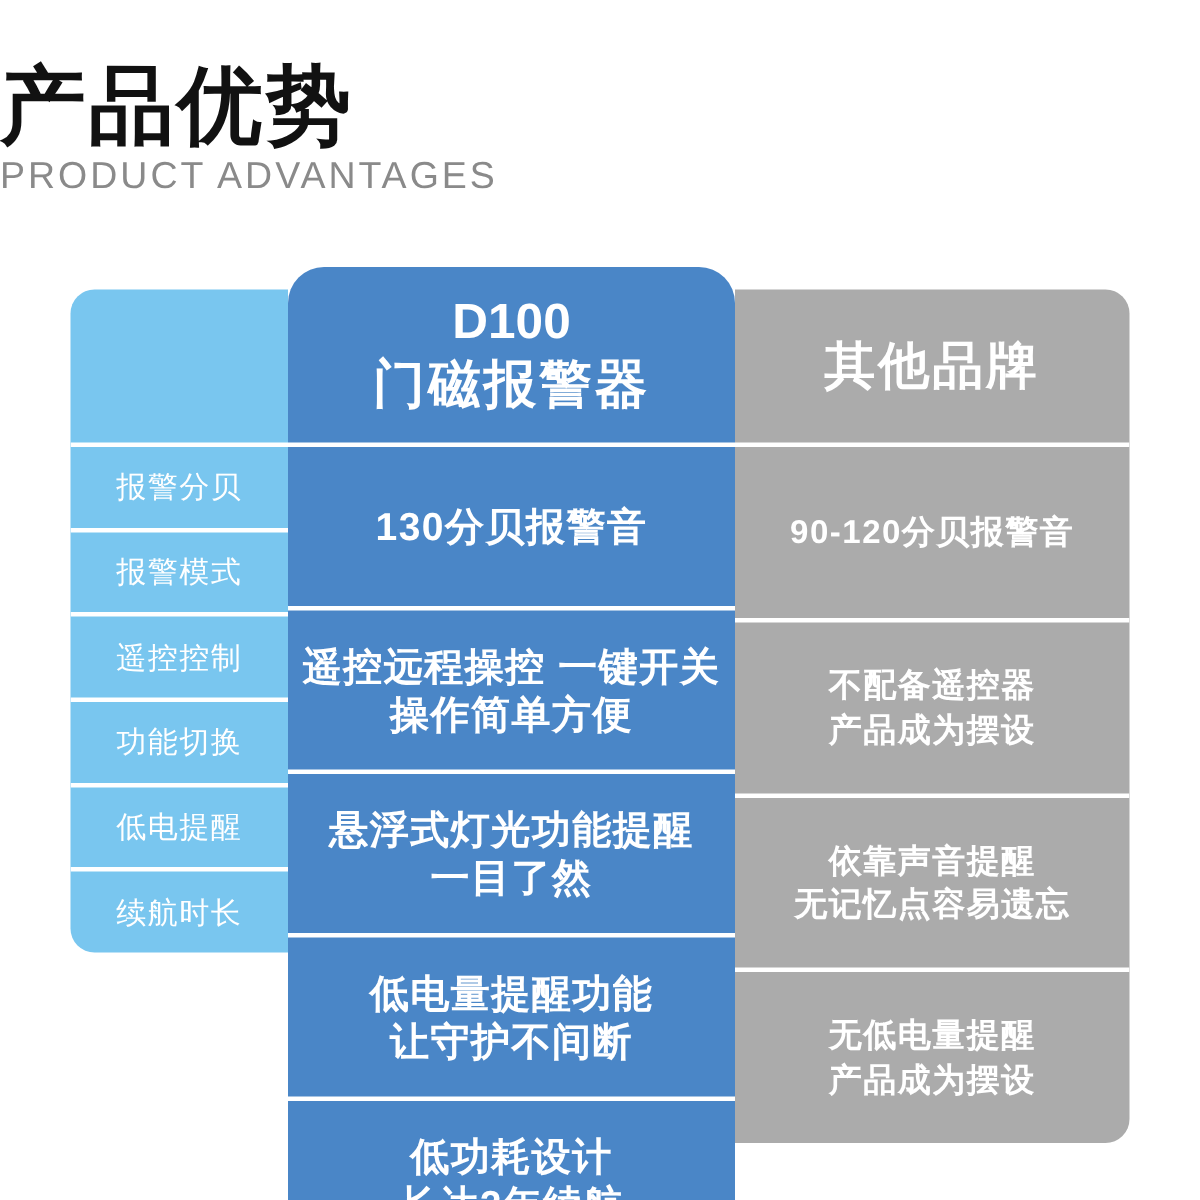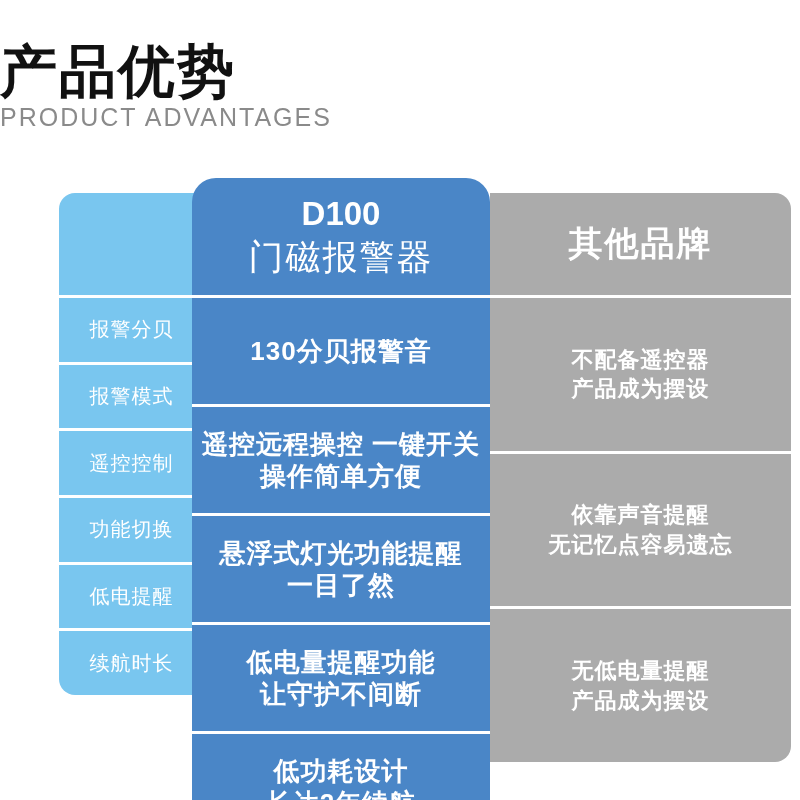--- a/index.html
+++ b/index.html
@@ -14,39 +14,39 @@
   }
   .page-subtitle{
     margin-top:0;font-size:25px;color:var(--subtitle-color,#8a8a8a);
     letter-spacing:2px;font-weight:400;
   }
   .cmp-table{position:absolute;left:47px;top:178px;width:706px;height:602px;}
   .col{
     position:absolute;display:flex;flex-direction:column;overflow:hidden;color:#fff;
   }
   .col-left{
-    left:12px;top:15px;width:145px;height:502px;
+    left:0;top:15px;width:145px;height:442px;
     background:var(--label-bg,#79c6ef);border-radius:16px 0 0 16px;
   }
   .col-mid{
     left:145px;top:0;width:298px;height:670px;
     background:var(--product-bg,#4a86c7);border-radius:24px;
     padding-bottom:8px;box-sizing:border-box;z-index:2;
   }
   .col-right{
-    left:443px;top:15px;width:301px;height:569px;
+    left:443px;top:15px;width:263px;height:569px;
     background:var(--competitor-bg,#ababab);border-radius:0 16px 16px 0;
   }
   .head{
     flex:0 0 102px;display:flex;flex-direction:column;
     align-items:center;justify-content:center;text-align:center;
   }
   .col-mid .head{flex-basis:117px;padding-bottom:4px;box-sizing:border-box;}
   .head-line1{font-size:33px;font-weight:700;line-height:43px;}
-  .head-line2{font-size:35px;font-weight:400;line-height:43px;letter-spacing:2px;}
+  .head-line2{font-size:35px;font-weight:700;line-height:43px;letter-spacing:2px;}
   .col-right .head{font-size:34px;font-weight:700;letter-spacing:2px;}
   .row-cell{
     flex:1 1 0;border-top:3px solid var(--divider-color,#fff);box-sizing:border-box;
     display:flex;align-items:center;justify-content:center;
     text-align:center;white-space:pre-line;
   }
   .col-left .row-cell{font-size:20px;font-weight:500;letter-spacing:1px;}
   .col-mid .row-cell{font-size:26px;font-weight:700;line-height:1.25;letter-spacing:1px;}
   .col-right .row-cell{font-size:22px;font-weight:700;line-height:1.35;letter-spacing:1px;}
 </style>
@@ -83,20 +83,21 @@
         <div class="row-cell">悬浮式灯光功能提醒
 一目了然</div>
         <div class="row-cell">低电量提醒功能
 让守护不间断</div>
         <div class="row-cell">低功耗设计
 长达2年续航</div>
       </div>
 
     <div class="col col-right" id="col-right">
       <div class="head">其他品牌</div>
+    <div class="row-cell">90-120分贝报警音</div>
         <div class="row-cell">不配备遥控器
 产品成为摆设</div>
         <div class="row-cell">依靠声音提醒
 无记忆点容易遗忘</div>
         <div class="row-cell">无低电量提醒
 产品成为摆设</div>
       </div>
 
   </div>
 </div>

